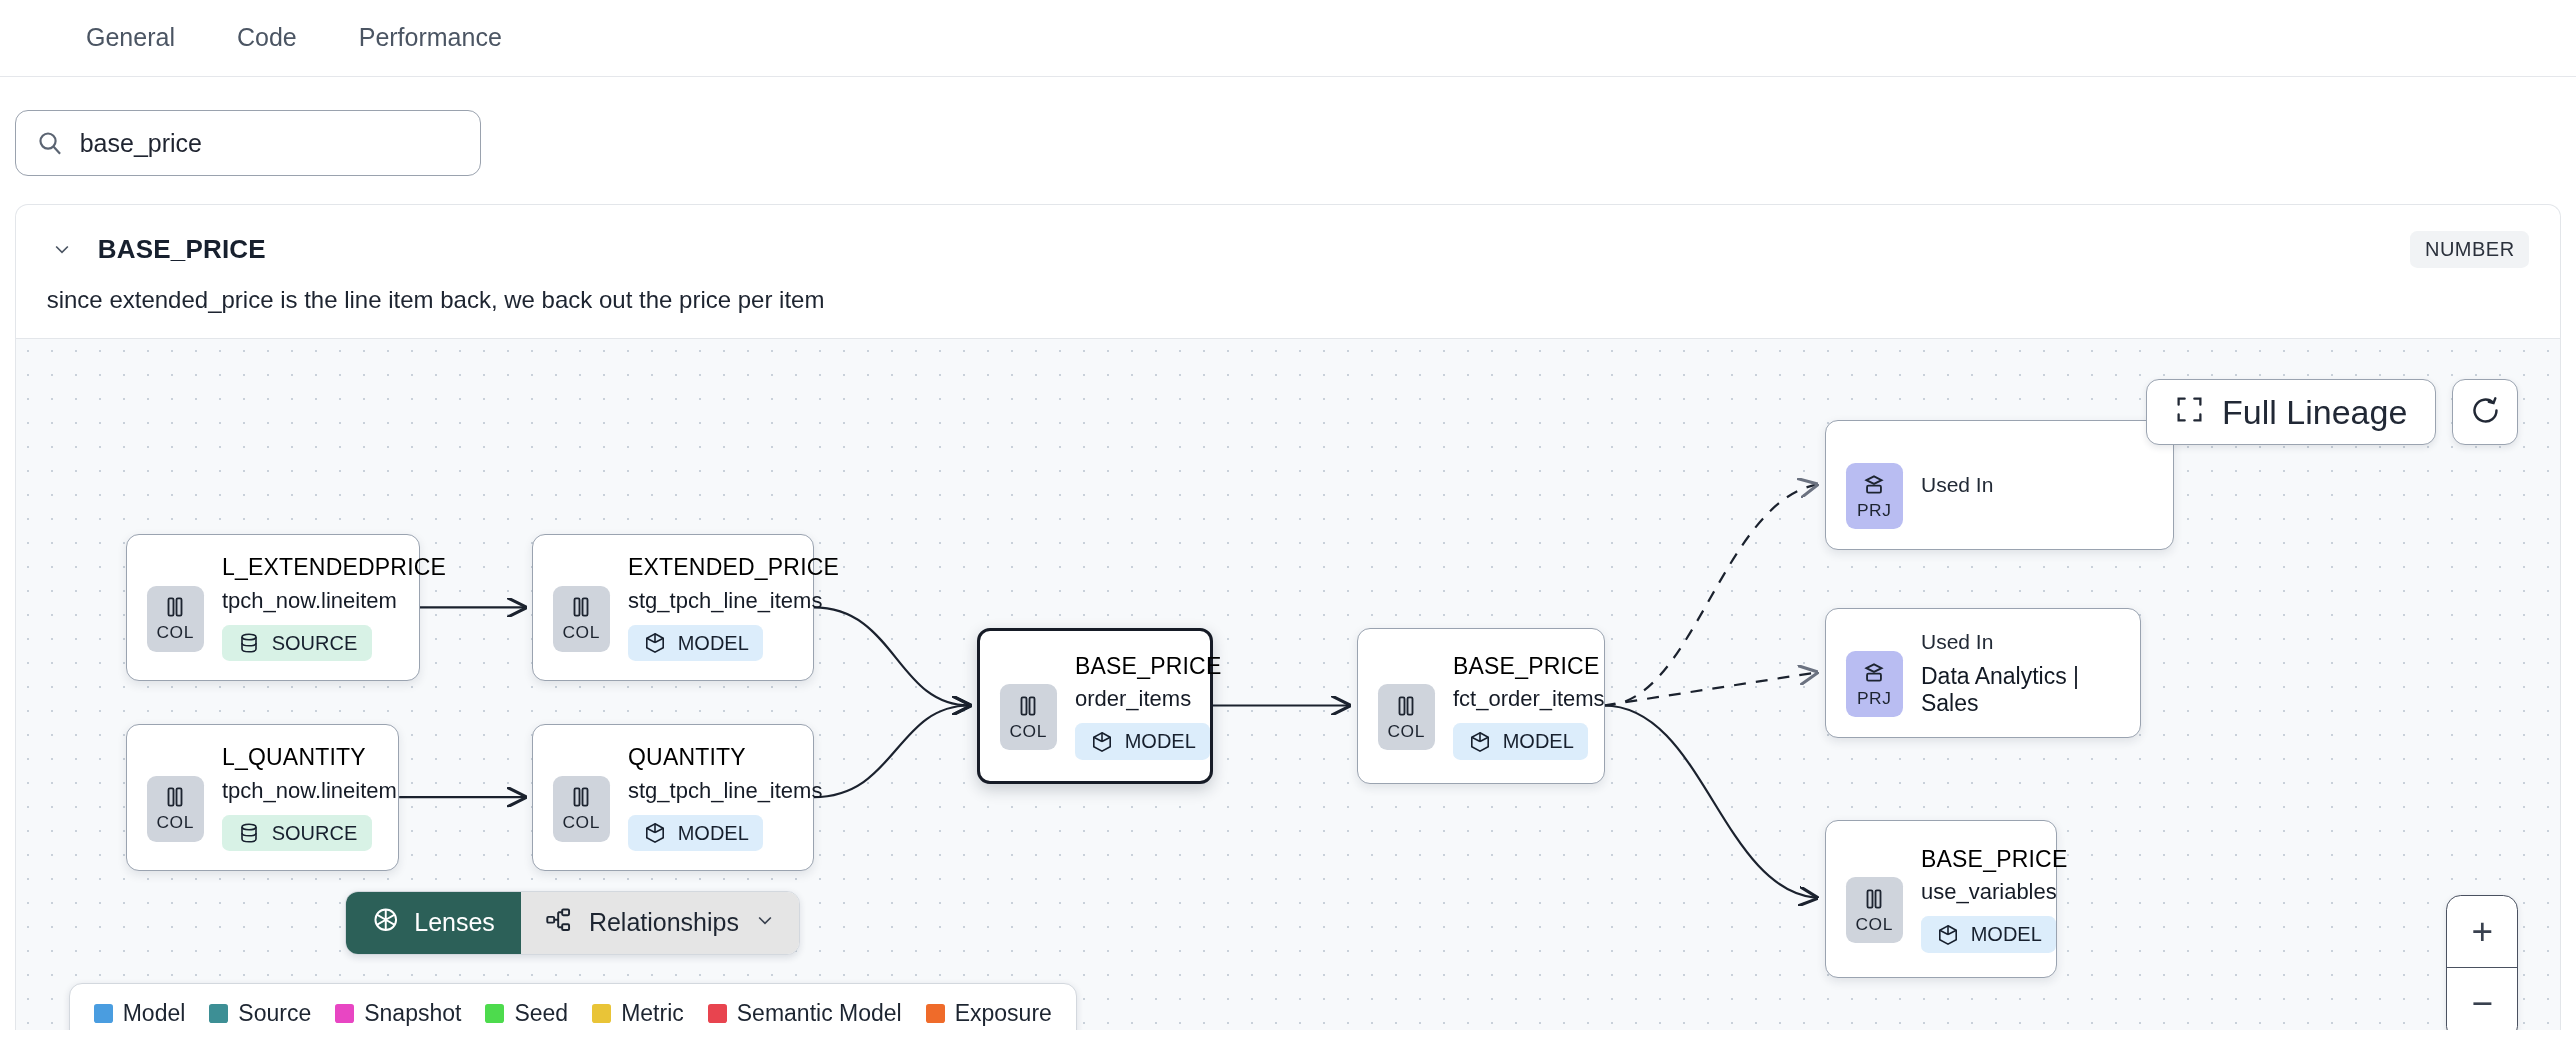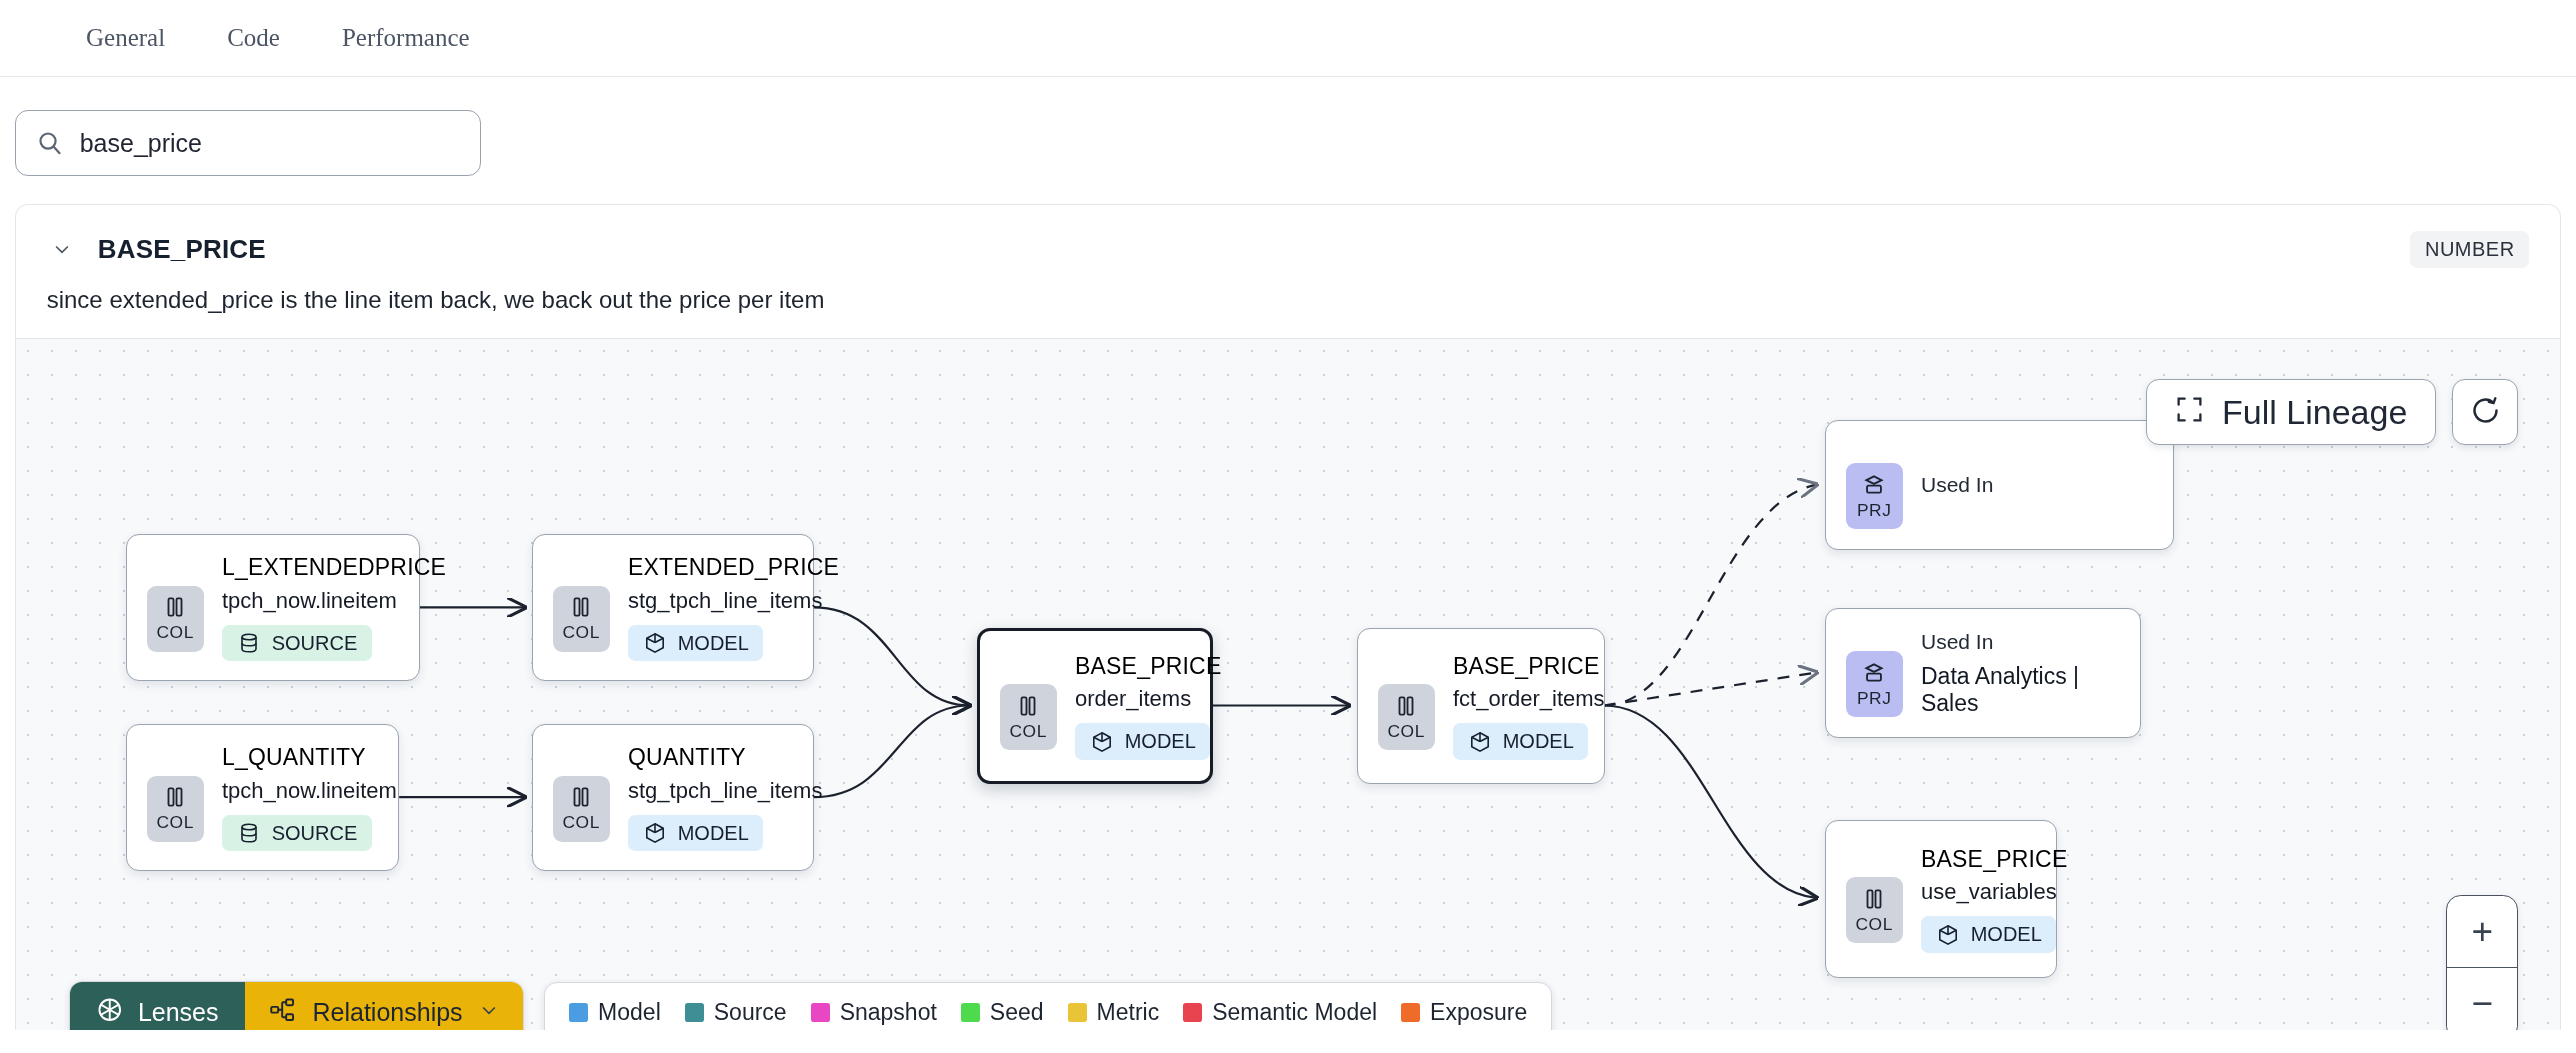--- a/index.html
+++ b/index.html
@@ -23,21 +23,20 @@
   .tab {
     position: relative;
     display: flex;
     align-items: flex-end;
     gap: 13px;
     padding: 0 31px 24px 31px;
     font-size: 25px;
     color: #4b5563;
     cursor: pointer;
     white-space: nowrap;
-    font-family: Liberation Serif, serif;
   }
   .tab.active { color: #1f6f6a; font-weight: 700; }
   .tab.active::after {
     content: "";
     position: absolute;
     left: 0; right: 0; bottom: -1.8px;
     height: 4.6px;
     background: #1f6f6a;
   }
   .tab-new {
@@ -231,41 +230,41 @@
     height: 72px;
     display: flex; align-items: center; justify-content: center;
     font-size: 37px; color: #39414f; cursor: pointer;
   }
   .zoomctl div:first-child { border-bottom: 1.8px solid #4a5160; }
 
   
   .bottombar {
     position: absolute;
     left: 53px; bottom: 27.5px;
-    display: flex; align-items: center; gap: 20px;
+    display: flex; align-items: center; gap: 28px; flex-direction: column;
   }
   .lensgroup {
     display: flex;
     border-radius: 13px;
     overflow: hidden;
     border: 1.8px solid #d3d8de;
     box-shadow: 0 2.8px 7.3px rgba(25,35,55,.12);
     background: #fff;
   }
   .lenses {
     background: #2c6058;
     color: #fff;
     display: flex; align-items: center; gap: 14.7px;
     padding: 0 26px;
     height: 62px;
     font-size: 25px;
     cursor: pointer;
   }
   .relationships {
-    background: #eab308;
+    background: #e5e5e5;
     color: #1d2531;
     display: flex; align-items: center; gap: 16.5px;
     padding: 0 24px;
     height: 62px;
     font-size: 25px;
     cursor: pointer;
   }
   .legend {
     display: flex; align-items: center; gap: 24px;
     height: 62px;

